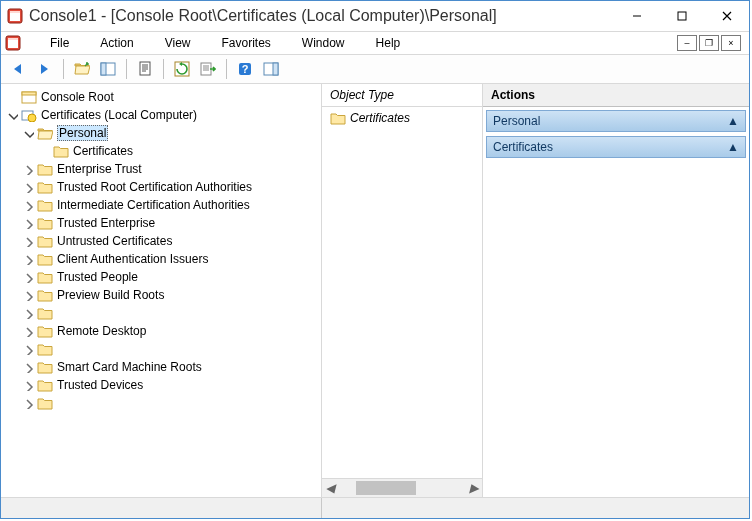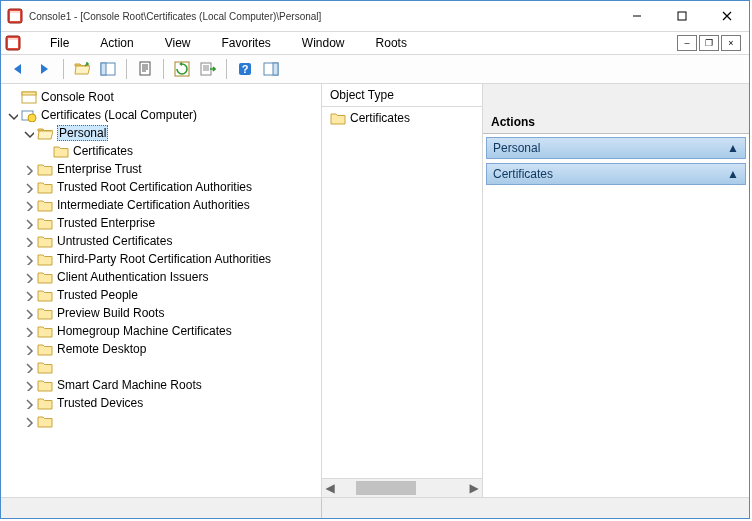--- a/index.html
+++ b/index.html
@@ -26,21 +26,21 @@
   
   .titlebar {
     height: 30px;
     background: #fff;
     border-bottom: 1px solid #d9d9d9;
     display: flex;
     align-items: center;
     padding: 0 0 0 6px;
   }
   .titlebar .app-icon { width: 16px; height: 16px; margin-right: 6px; }
-  .titlebar .title-text { flex: 1; color: #333; font-size: 10px; }
+  .titlebar .title-text { flex: 1; color: #333; font-size: 16px; }
   .title-controls { display: flex; height: 100%; }
   .title-btn {
     width: 45px; height: 100%;
     display: flex; align-items: center; justify-content: center;
     color: #555;
   }
 
   
   .menubar {
     height: 22px;
@@ -82,21 +82,21 @@
     flex: 1; display: flex; overflow: hidden;
   }
   .pane {
     border-right: 1px solid #d9d9d9;
     overflow: auto;
     background: #fff;
     display: flex; flex-direction: column;
   }
   .pane:last-child { border-right: none; }
   .tree-pane { width: 320px; }
-  .list-pane { width: 160px; }
+  .list-pane { width: 160px; font-style: italic; }
   .actions-pane { flex: 1; background: #f0f0f0; display:flex; flex-direction:column; }
 
   
   .tree { padding: 4px 2px; }
   .tree-row {
     display: flex; align-items: center; height: 18px;
     white-space: nowrap; padding-right: 8px;
   }
   .twisty {
     width: 14px; height: 14px; margin-right: 2px;
@@ -128,21 +128,21 @@
   .list-scrollbar .thumb {
     height: 14px; background: #c2c2c2; margin-left: 18px; width: 60px;
   }
   .list-scrollbar .arrow {
     width: 16px; text-align: center; color: #666;
   }
 
   
   .actions-header {
     height: 22px; background: #f0f0f0; border-bottom: 1px solid #c0c0c0;
-    display: flex; align-items: center; padding: 0 8px; font-weight: bold; margin-top: 27px;
+    display: flex; align-items: center; padding: 0 8px; font-weight: bold;
   }
   .actions-body { flex:1; background: #fff; padding: 3px; display:flex; flex-direction:column; gap:4px;}
   .action-group-hdr {
     background: linear-gradient(#cde2f5, #a9cbe9);
     border: 1px solid #7fa9d4;
     height: 20px; display: flex; align-items: center; justify-content: space-between;
     padding: 0 6px; color: #123a63;
   }
   .action-group-hdr .chev { color: #123a63; }
 
@@ -219,21 +219,21 @@
     <span class="mmc-icon">
       <svg width="16" height="16">
           <use href="#mmcIcon"></use>
         </svg>
     </span>
     <span class="menu-item">File</span>
     <span class="menu-item">Action</span>
     <span class="menu-item">View</span>
     <span class="menu-item">Favorites</span>
     <span class="menu-item">Window</span>
-    <span class="menu-item">Roots</span>
+    <span class="menu-item">Help</span>
     <span class="spacer"></span>
     <div class="wnd-small-btns">
       <div class="wnd-small-btn">‒</div>
       <div class="wnd-small-btn">❐</div>
       <div class="wnd-small-btn">×</div>
     </div>
   </div>
 
   <div class="toolbar">
     <div class="tb-btn">
@@ -413,33 +413,20 @@
             <span class="twisty">
               <svg width="12" height="12">
                 <use href="#chevRight"></use>
               </svg>
             </span>
             <span class="tree-icon">
               <svg width="16" height="14">
                 <use href="#folderClosed"></use>
               </svg>
             </span>
-            <span class="tree-label">Third-Party Root Certification Authorities</span>
-          </div>
-          <div class="tree-row indent-1">
-            <span class="twisty">
-              <svg width="12" height="12">
-                <use href="#chevRight"></use>
-              </svg>
-            </span>
-            <span class="tree-icon">
-              <svg width="16" height="14">
-                <use href="#folderClosed"></use>
-              </svg>
-            </span>
             <span class="tree-label">Client Authentication Issuers</span>
           </div>
           <div class="tree-row indent-1">
             <span class="twisty">
               <svg width="12" height="12">
                 <use href="#chevRight"></use>
               </svg>
             </span>
             <span class="tree-icon">
               <svg width="16" height="14">
@@ -465,21 +452,20 @@
             <span class="twisty">
               <svg width="12" height="12">
                 <use href="#chevRight"></use>
               </svg>
             </span>
             <span class="tree-icon">
               <svg width="16" height="14">
                 <use href="#folderClosed"></use>
               </svg>
             </span>
-            <span class="tree-label">Homegroup Machine Certificates</span>
           </div>
           <div class="tree-row indent-1">
             <span class="twisty">
               <svg width="12" height="12">
                 <use href="#chevRight"></use>
               </svg>
             </span>
             <span class="tree-icon">
               <svg width="16" height="14">
                 <use href="#folderClosed"></use>

